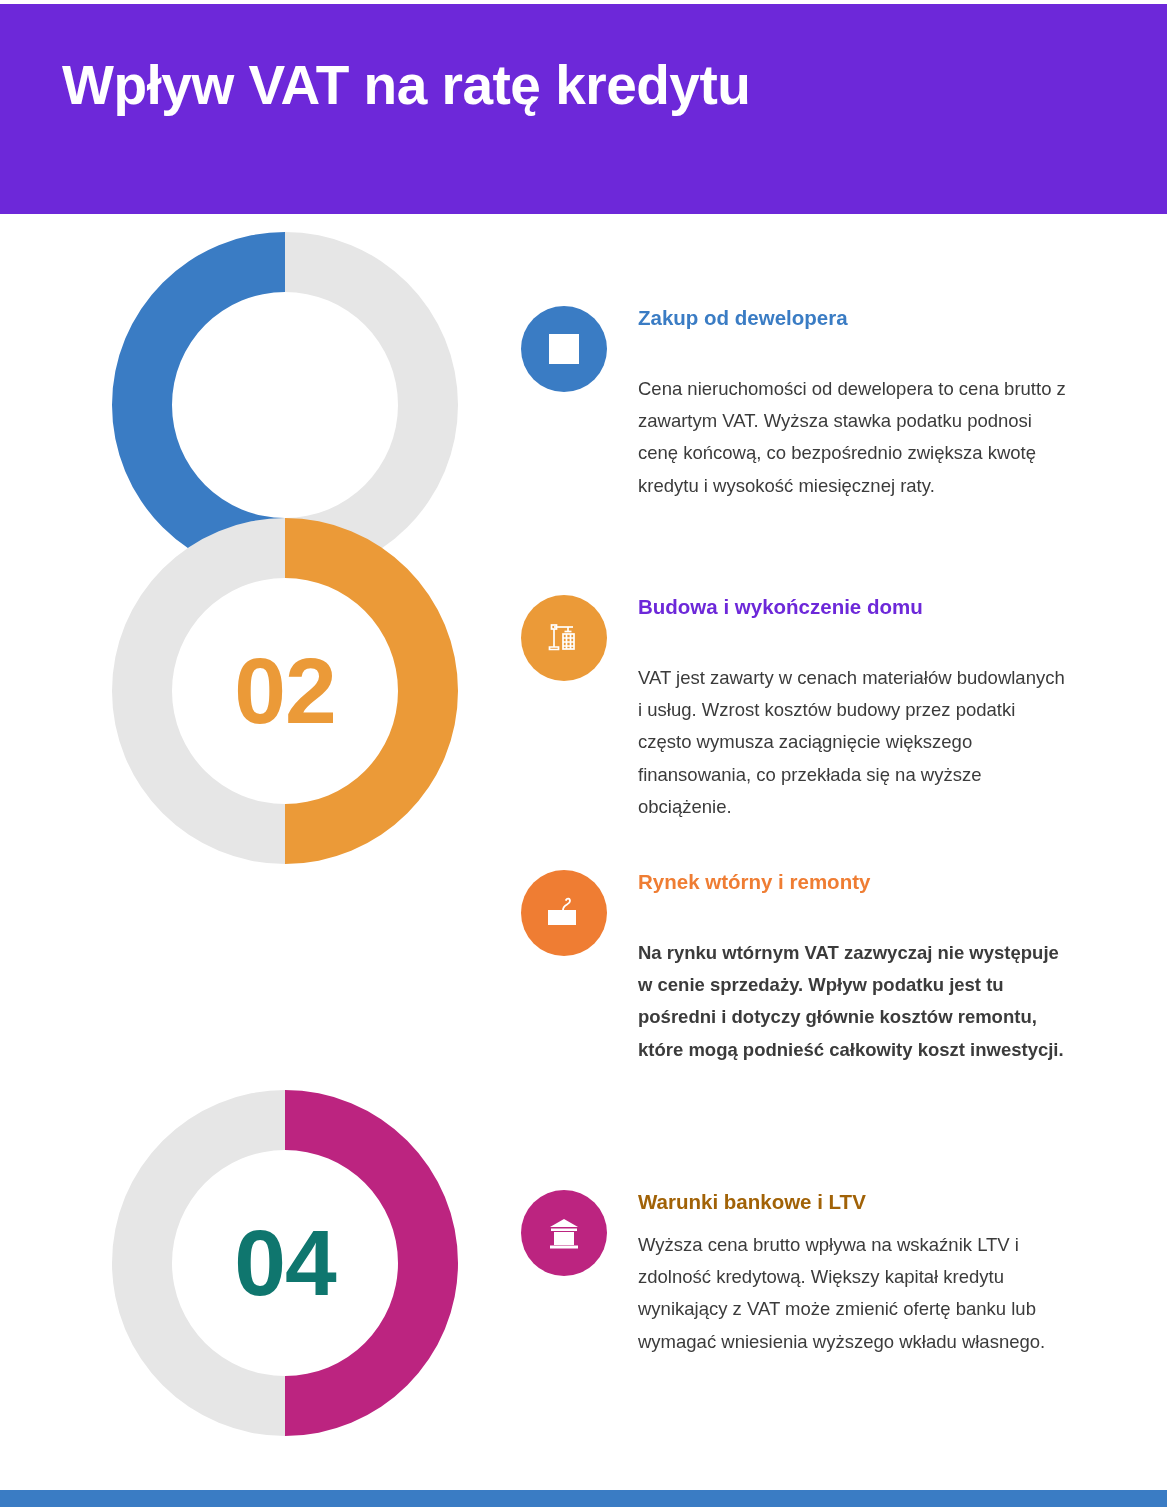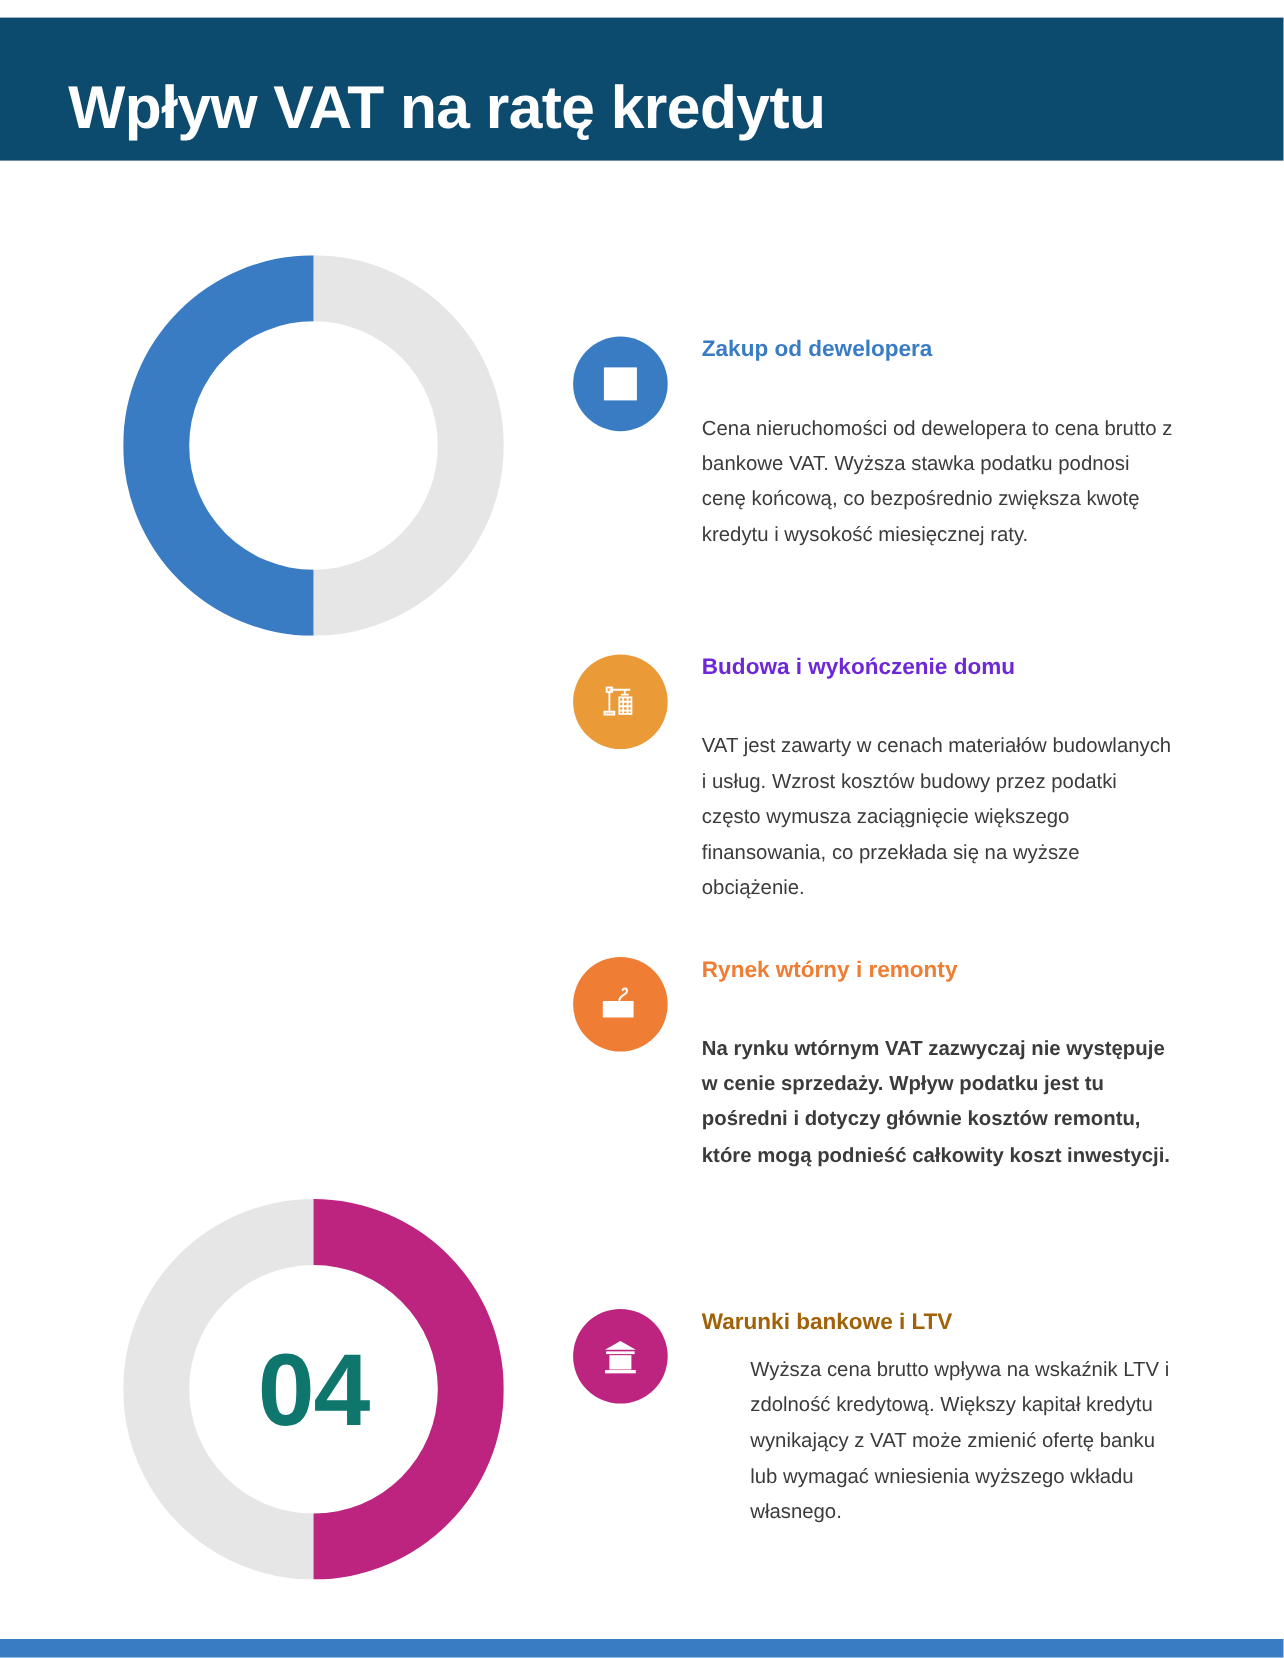--- a/index.html
+++ b/index.html
@@ -12,24 +12,24 @@
     height: 1507px;
     position: relative;
     overflow: hidden;
     font-family: "Liberation Sans", sans-serif;
     -webkit-font-smoothing: antialiased;
   }
 
   
   .header-bar {
     position: absolute;
-    left: 0; top: 16px;
-    width: 1167px;
-    height: 130px;
-    background: #0c4a6e;
+    left: 0; top: 4px;
+    width: 1167px;
+    height: 210px;
+    background: #6d28d9;
   }
   .header-title {
     position: absolute;
     left: 62px;
     top: 49px;
     font-size: 55px;
     font-weight: bold;
     color: #ffffff;
     letter-spacing: -0.5px;
     white-space: nowrap;
@@ -118,20 +118,27 @@
 
 <div class="chain">
 
   <div class="ring-wrap" style="left:112px; top:232px; width:346px; height:346px;">
     <svg class="ring-svg" width="346" height="346" viewBox="0 0 346 346">
       <path d="M173 0 A173 173 0 0 1 173 346 L173 286 A113 113 0 0 0 173 60 Z" fill="#e6e6e6"></path>
       <path d="M173 0 A173 173 0 0 0 173 346 L173 286 A113 113 0 0 1 173 60 Z" fill="#3a7cc4"></path>
     </svg>
   </div>
 
+  <div class="ring-wrap" style="left:112px; top:518px; width:346px; height:346px;">
+    <svg class="ring-svg" width="346" height="346" viewBox="0 0 346 346">
+      <path d="M173 0 A173 173 0 0 0 173 346 L173 286 A113 113 0 0 1 173 60 Z" fill="#e6e6e6"></path>
+      <path d="M173 0 A173 173 0 0 1 173 346 L173 286 A113 113 0 0 0 173 60 Z" fill="#eb9a38"></path>
+    </svg>
+    <div class="ring-number" style="top:127px; color:#eb9a38;">02</div>
+  </div>
 
 
   <div class="ring-wrap" style="left:112px; top:1090px; width:346px; height:346px;">
     <svg class="ring-svg" width="346" height="346" viewBox="0 0 346 346">
       <path d="M173 0 A173 173 0 0 0 173 346 L173 286 A113 113 0 0 1 173 60 Z" fill="#e6e6e6"></path>
       <path d="M173 0 A173 173 0 0 1 173 346 L173 286 A113 113 0 0 0 173 60 Z" fill="#bc2480"></path>
     </svg>
     <div class="ring-number" style="top:127px; color:#0f766e;">04</div>
   </div>
 
@@ -140,21 +147,21 @@
 <div class="content">
 
   <div class="step-block" style="left:521px; top:306px; width:560px;">
     <div class="step-icon" style="background:#3a7cc4;">
       <svg width="40" height="40" viewBox="0 0 40 40">
         <rect x="5" y="5" width="30" height="30" fill="#ffffff"></rect>
       </svg>
     </div>
     <div class="step-text">
       <div class="step-title" style="color:#3a7cc4;">Zakup od dewelopera</div>
-      <p class="step-desc" style="margin-top:42px;">Cena nieruchomości od dewelopera to cena brutto z bankowe VAT. Wyższa stawka podatku podnosi cenę końcową, co bezpośrednio zwiększa kwotę kredytu i wysokość miesięcznej raty.</p>
+      <p class="step-desc" style="margin-top:42px;">Cena nieruchomości od dewelopera to cena brutto z zawartym VAT. Wyższa stawka podatku podnosi cenę końcową, co bezpośrednio zwiększa kwotę kredytu i wysokość miesięcznej raty.</p>
     </div>
   </div>
 
   <div class="step-block" style="left:521px; top:595px; width:560px;">
     <div class="step-icon" style="background:#eb9a38;">
       <svg width="44" height="44" viewBox="0 0 44 44">
         <g fill="none" stroke="#ffffff" stroke-width="1.7">
           <rect x="9.5" y="9" width="5" height="4"></rect>
           <path d="M12 13 L12 31"></path>
           <path d="M7.5 31 L16.5 31 L16.5 33.5 L7.5 33.5 Z"></path>
@@ -190,19 +197,19 @@
     <div class="step-icon" style="background:#bc2480;">
       <svg width="44" height="44" viewBox="0 0 44 44">
         <path d="M22 8 L36 16 L8 16 Z" fill="#ffffff"></path>
         <rect x="9" y="17.5" width="26" height="2.5" fill="#ffffff"></rect>
         <rect x="12" y="21" width="20" height="13" fill="#ffffff"></rect>
         <rect x="8" y="34.5" width="28" height="3" fill="#ffffff"></rect>
       </svg>
     </div>
     <div class="step-text">
       <div class="step-title" style="color:#a16207;">Warunki bankowe i LTV</div>
-      <p class="step-desc" style="margin-top:14px;margin-left:44px;">Wyższa cena brutto wpływa na wskaźnik LTV i zdolność kredytową. Większy kapitał kredytu wynikający z VAT może zmienić ofertę banku lub wymagać wniesienia wyższego wkładu własnego.</p>
+      <p class="step-desc" style="margin-top:14px;">Wyższa cena brutto wpływa na wskaźnik LTV i zdolność kredytową. Większy kapitał kredytu wynikający z VAT może zmienić ofertę banku lub wymagać wniesienia wyższego wkładu własnego.</p>
     </div>
   </div>
 
 </div>
 
 <div class="footer-bar"></div>
 
 </body></html>

